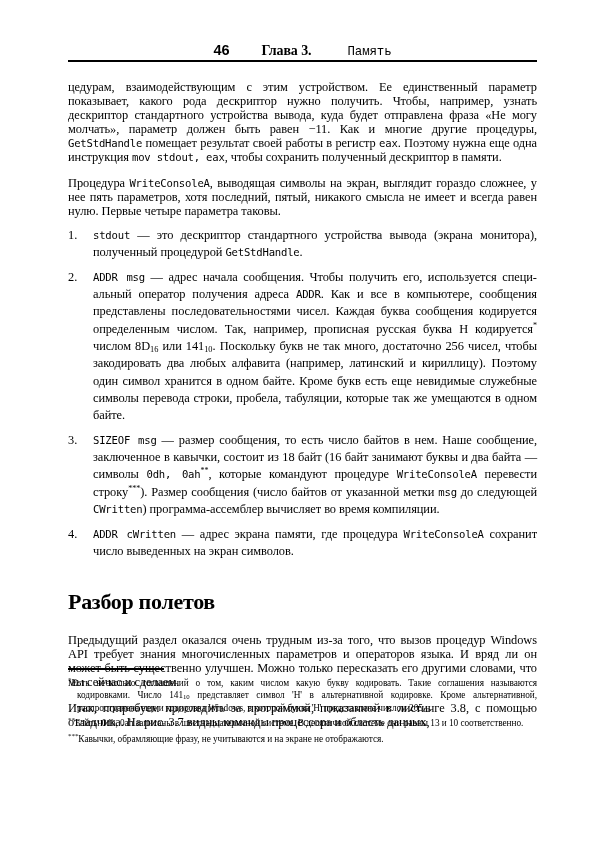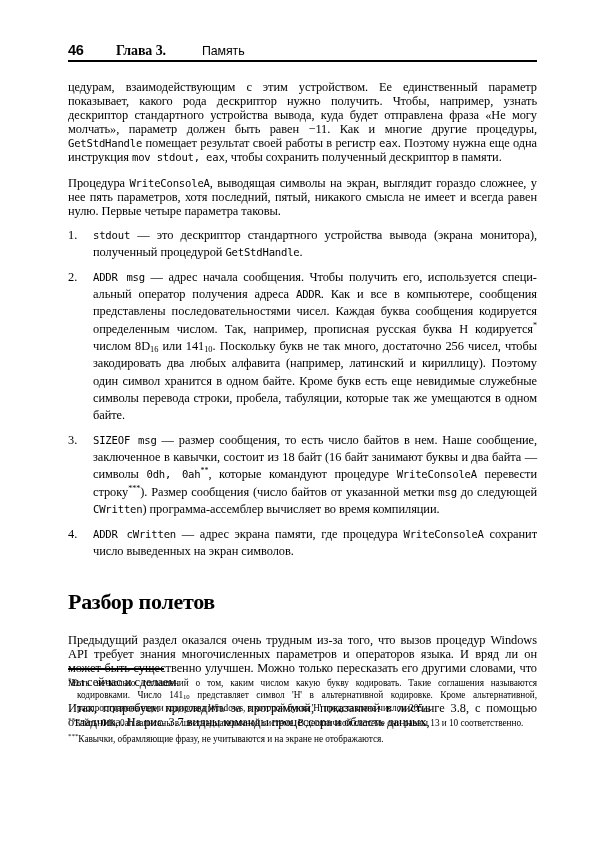--- a/index.html
+++ b/index.html
@@ -26,36 +26,37 @@
   }
 
   
   .runhead {
     position: absolute;
     left: 68px;
     top: 42px;
     width: 469px;
     display: flex;
     align-items: baseline;
+    justify-content: center;
   }
   .runhead .folio {
     font-family: "Liberation Sans", "DejaVu Sans", sans-serif;
     font-weight: bold;
     font-size: 14.5px;
     letter-spacing: -0.2px;
     width: 48px;
   }
   .runhead .chap {
     font-family: Liberation Serif, serif;
     font-weight: bold;
     font-size: 14px;
     letter-spacing: -0.1px;
   }
   .runhead .chaptitle {
-    font-family: Liberation Sans, sans-serif;
+    font-family: Liberation Mono, monospace;
     font-weight: normal;
     font-size: 12.4px;
     margin-left: 5px;
     letter-spacing: -0.1px;
     padding-left: 31px;
   }
   .rule-head {
     position: absolute;
     left: 68px;
     top: 60px;

